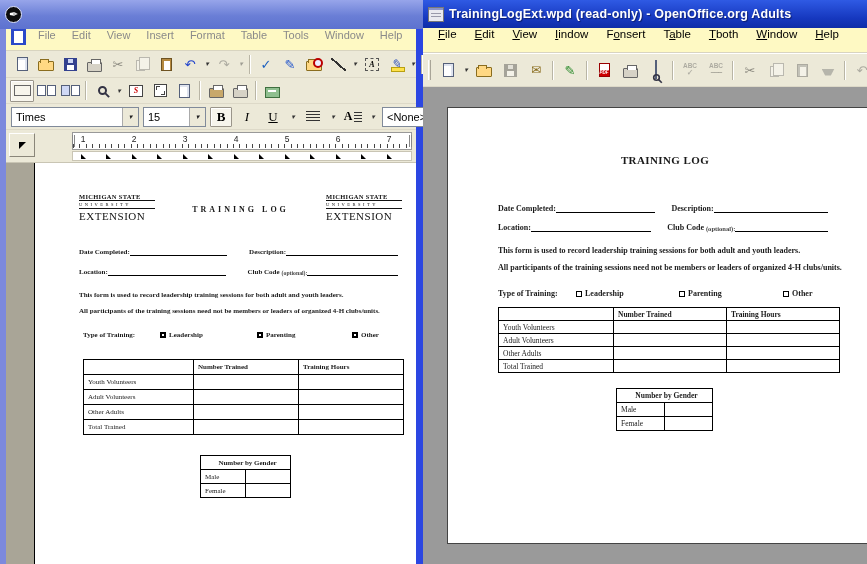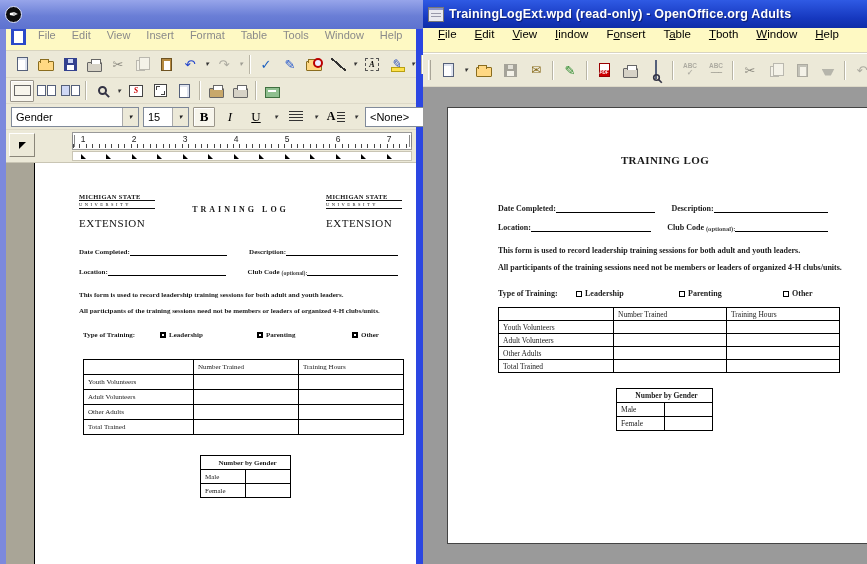--- a/index.html
+++ b/index.html
@@ -126,21 +126,21 @@
   .mtab,.gtab{border-collapse:collapse;table-layout:fixed}
   .mtab td,.gtab td{border:1px solid #000;padding:0 0 0 4px;vertical-align:middle}
   .opt{font-size:.82em;color:#444}
 
   
   .wpd{font-size:7px}
   .wpd .hdr{left:44px;right:14px;top:30px;display:flex;justify-content:space-between;align-items:flex-start}
   .msu{width:76px;color:#111}
   .msu .l1{font-size:6.5px;font-weight:bold;border-bottom:1px solid #111;white-space:nowrap;letter-spacing:.3px}
   .msu .l2{font-size:4.5px;letter-spacing:2.5px;border-bottom:1px solid #111;padding:1px 0;white-space:nowrap}
-  .msu .l3{font-size:11px;letter-spacing:.5px;margin-top:8px;white-space:nowrap}
+  .msu .l3{font-size:11px;letter-spacing:.5px;margin-top:1px;white-space:nowrap}
   .wpd .dtitle{margin-top:12px;font-size:8px;font-weight:bold;letter-spacing:3px;white-space:nowrap}
   .wpd .f1{left:44px;right:18px;top:84px}
   .wpd .f2{left:44px;right:18px;top:104px}
   .wpd .p1{left:44px;right:10px;top:128px}
   .wpd .p2{left:44px;right:6px;top:144px}
   .wpd .trow{left:48px;top:168px;width:330px;height:12px;font-weight:bold}
   .wpd .mtab{left:48px;top:196px;width:320px;font-size:7px}
   .wpd .mtab td{height:15px}
   .wpd .gtab{left:165px;top:292px;width:91px;font-size:7px}
   .wpd .gtab td{height:14px}
@@ -150,21 +150,21 @@
   .ood .dtitle{left:0;top:46px;width:434px;text-align:center;font-size:11px;font-weight:bold;letter-spacing:.4px}
   .ood .f1{left:50px;top:96px;width:330px}
   .ood .f2{left:50px;top:115px;width:330px}
   .ood .p1{left:50px;top:138px;width:360px}
   .ood .p2{left:50px;top:155px;width:370px}
   .ood .trow{left:50px;top:181px;width:340px;height:12px;font-weight:bold}
   .ood .mtab{left:50px;top:199px;width:341px;font-size:7.5px}
   .ood .mtab td{height:13px}
   .ood .gtab{left:168px;top:280px;width:97px;font-size:7.5px}
   .ood .gtab td{height:14px}
-  .hd{font-weight:normal}
+  .hd{font-weight:bold}
   .ghd{text-align:center;font-weight:bold}
 
   
   .wpic{width:17px;height:17px;border-radius:50%;background:#0d0d0d;border:1px solid #dfe4ff;color:#fff;display:flex;align-items:center;justify-content:center;font-size:11px;flex:none;font-family:"DejaVu Sans",sans-serif}
   .ooic{width:16px;height:15px;background:#e9e9ef;border:1px solid #777;flex:none;box-shadow:inset 0 2px 0 #8a93c8;position:relative}
   .ooic::after{content:"";position:absolute;left:2px;top:5px;width:10px;height:6px;background:repeating-linear-gradient(#99a 0 1px,transparent 1px 3px)}
   .wpdocic{width:15px;height:16px;background:#2b49c9;position:relative;flex:none;margin:0 4px 0 2px}
   .wpdocic::after{content:"";position:absolute;left:3px;top:2px;width:9px;height:12px;background:#fff}
 </style>
 </head>
@@ -286,24 +286,24 @@
             <i class="printer"></i>
           </span>
         <i class="sep"></i>
         <span class="tbtn">
             <i class="fax"></i>
           </span>
       </div>
 
       <div class="propbar">
         <span class="combo" style="width:128px">
-            <span>Gender</span>
+            <span>Times</span>
             <i class="cbtn"></i>
           </span>
-        <span class="combo" style="width:46px">
+        <span class="combo" style="width:63px">
             <span>15</span>
             <i class="cbtn"></i>
           </span>
         <span class="fmtbtn pressed" style="font-weight:bold">B</span>
         <span class="fmtbtn" style="font-style:italic">I</span>
         <span class="fmtbtn" style="text-decoration:underline">U</span>
           <i class="drop"></i>
         <span class="fmtbtn">
             <i class="alg"></i>
           </span>

